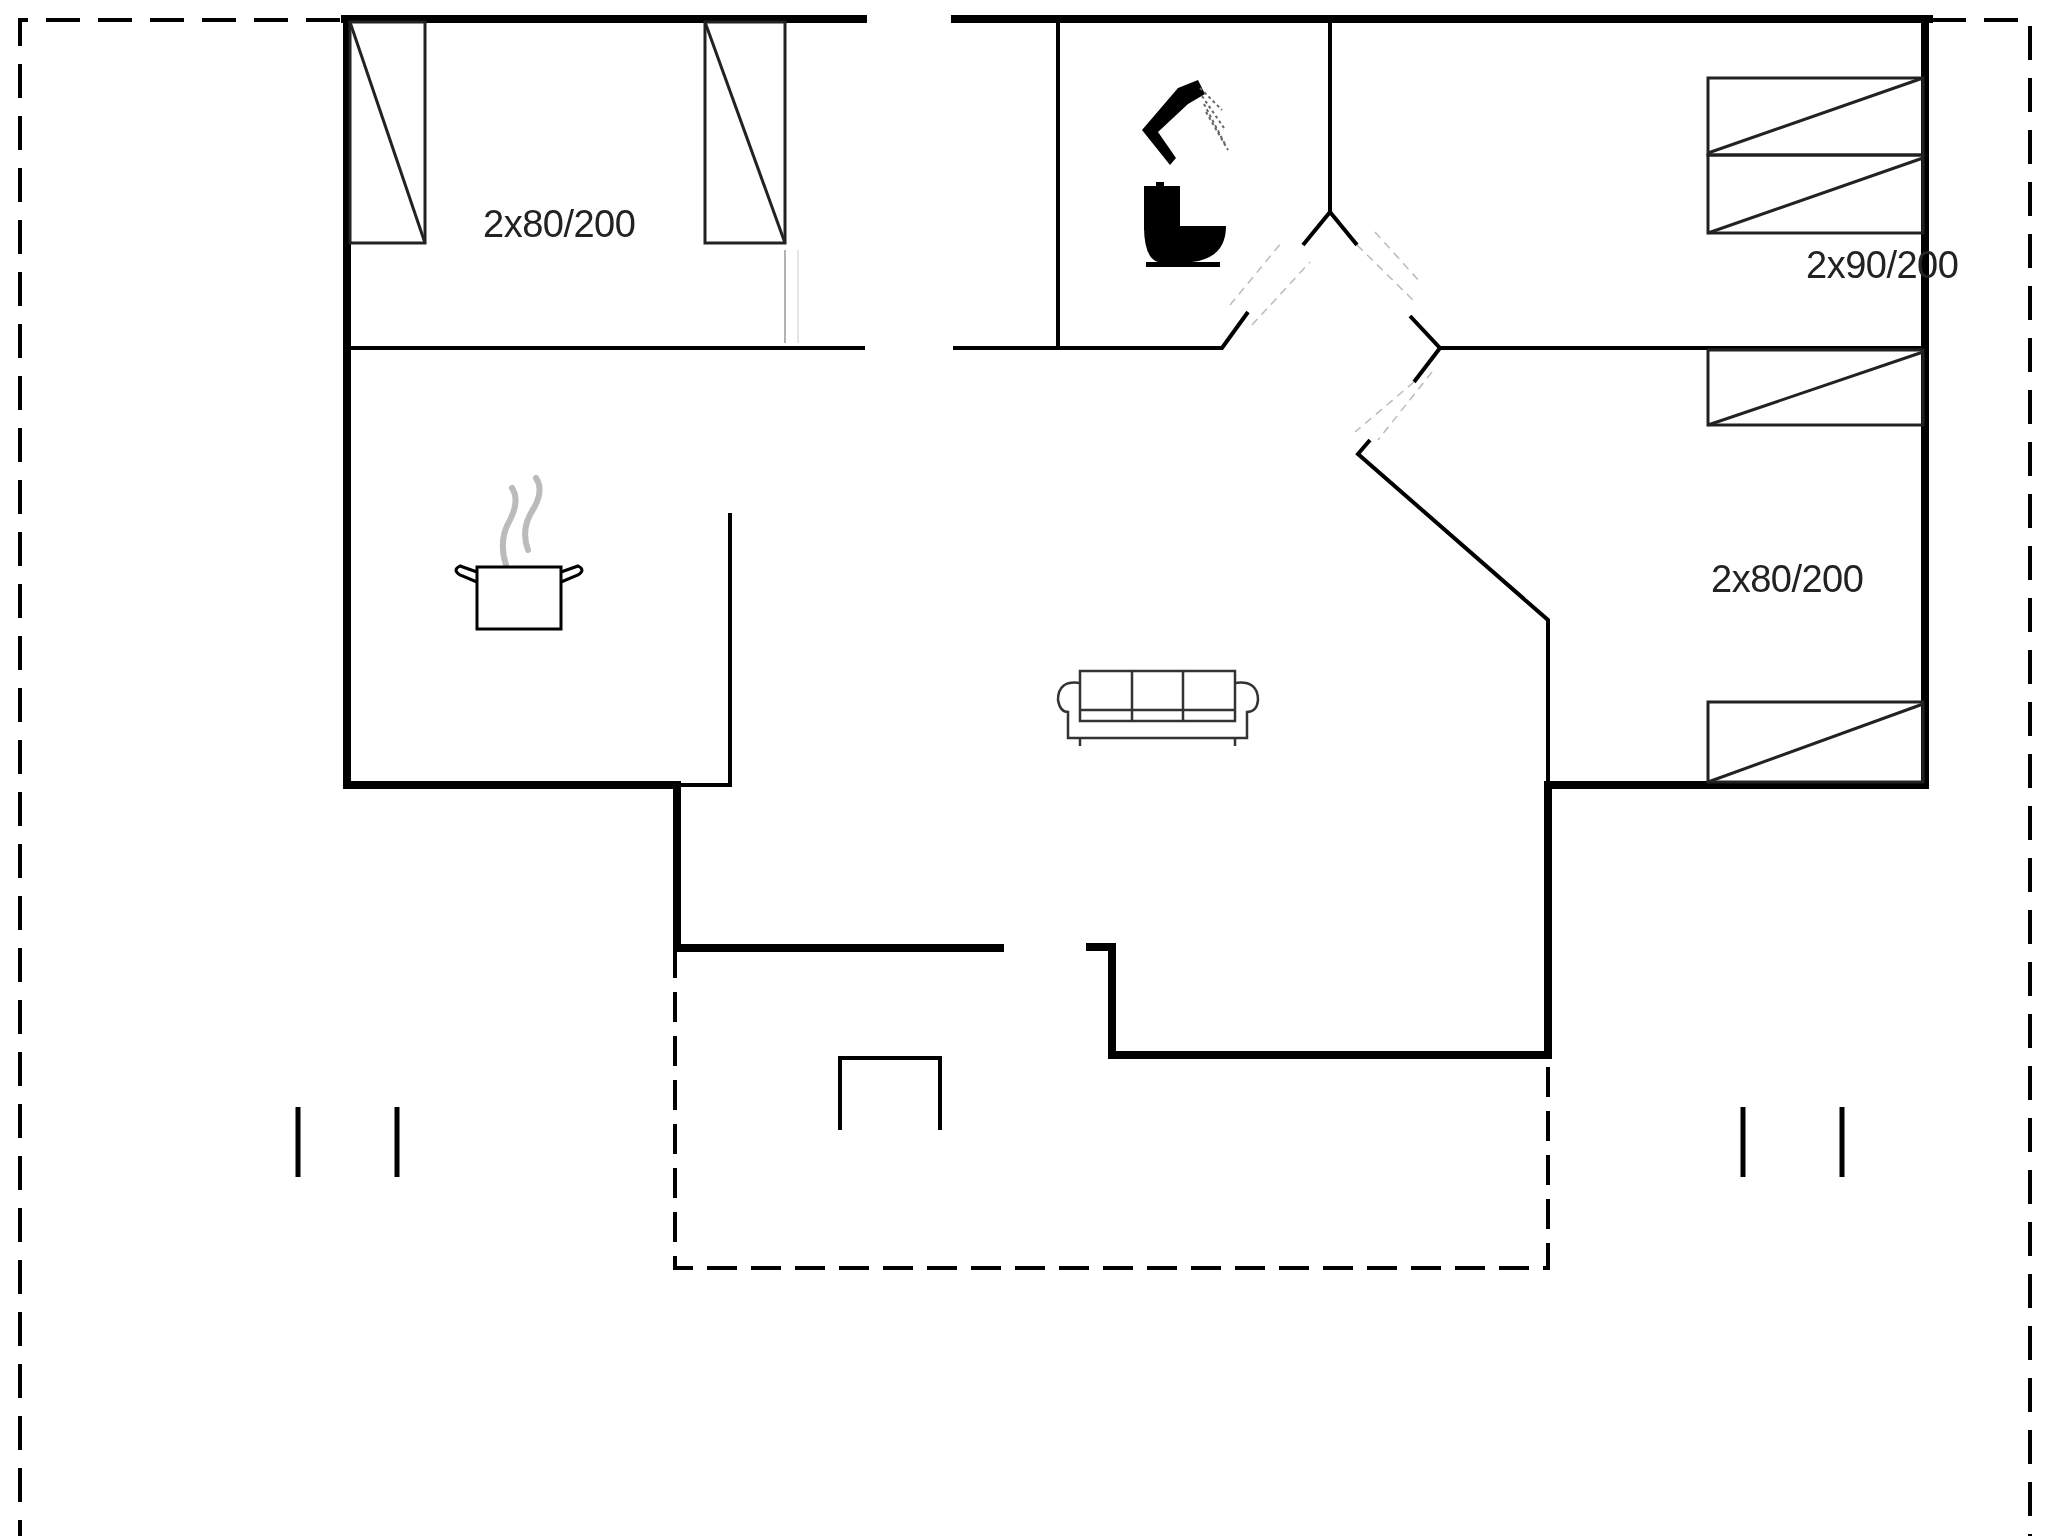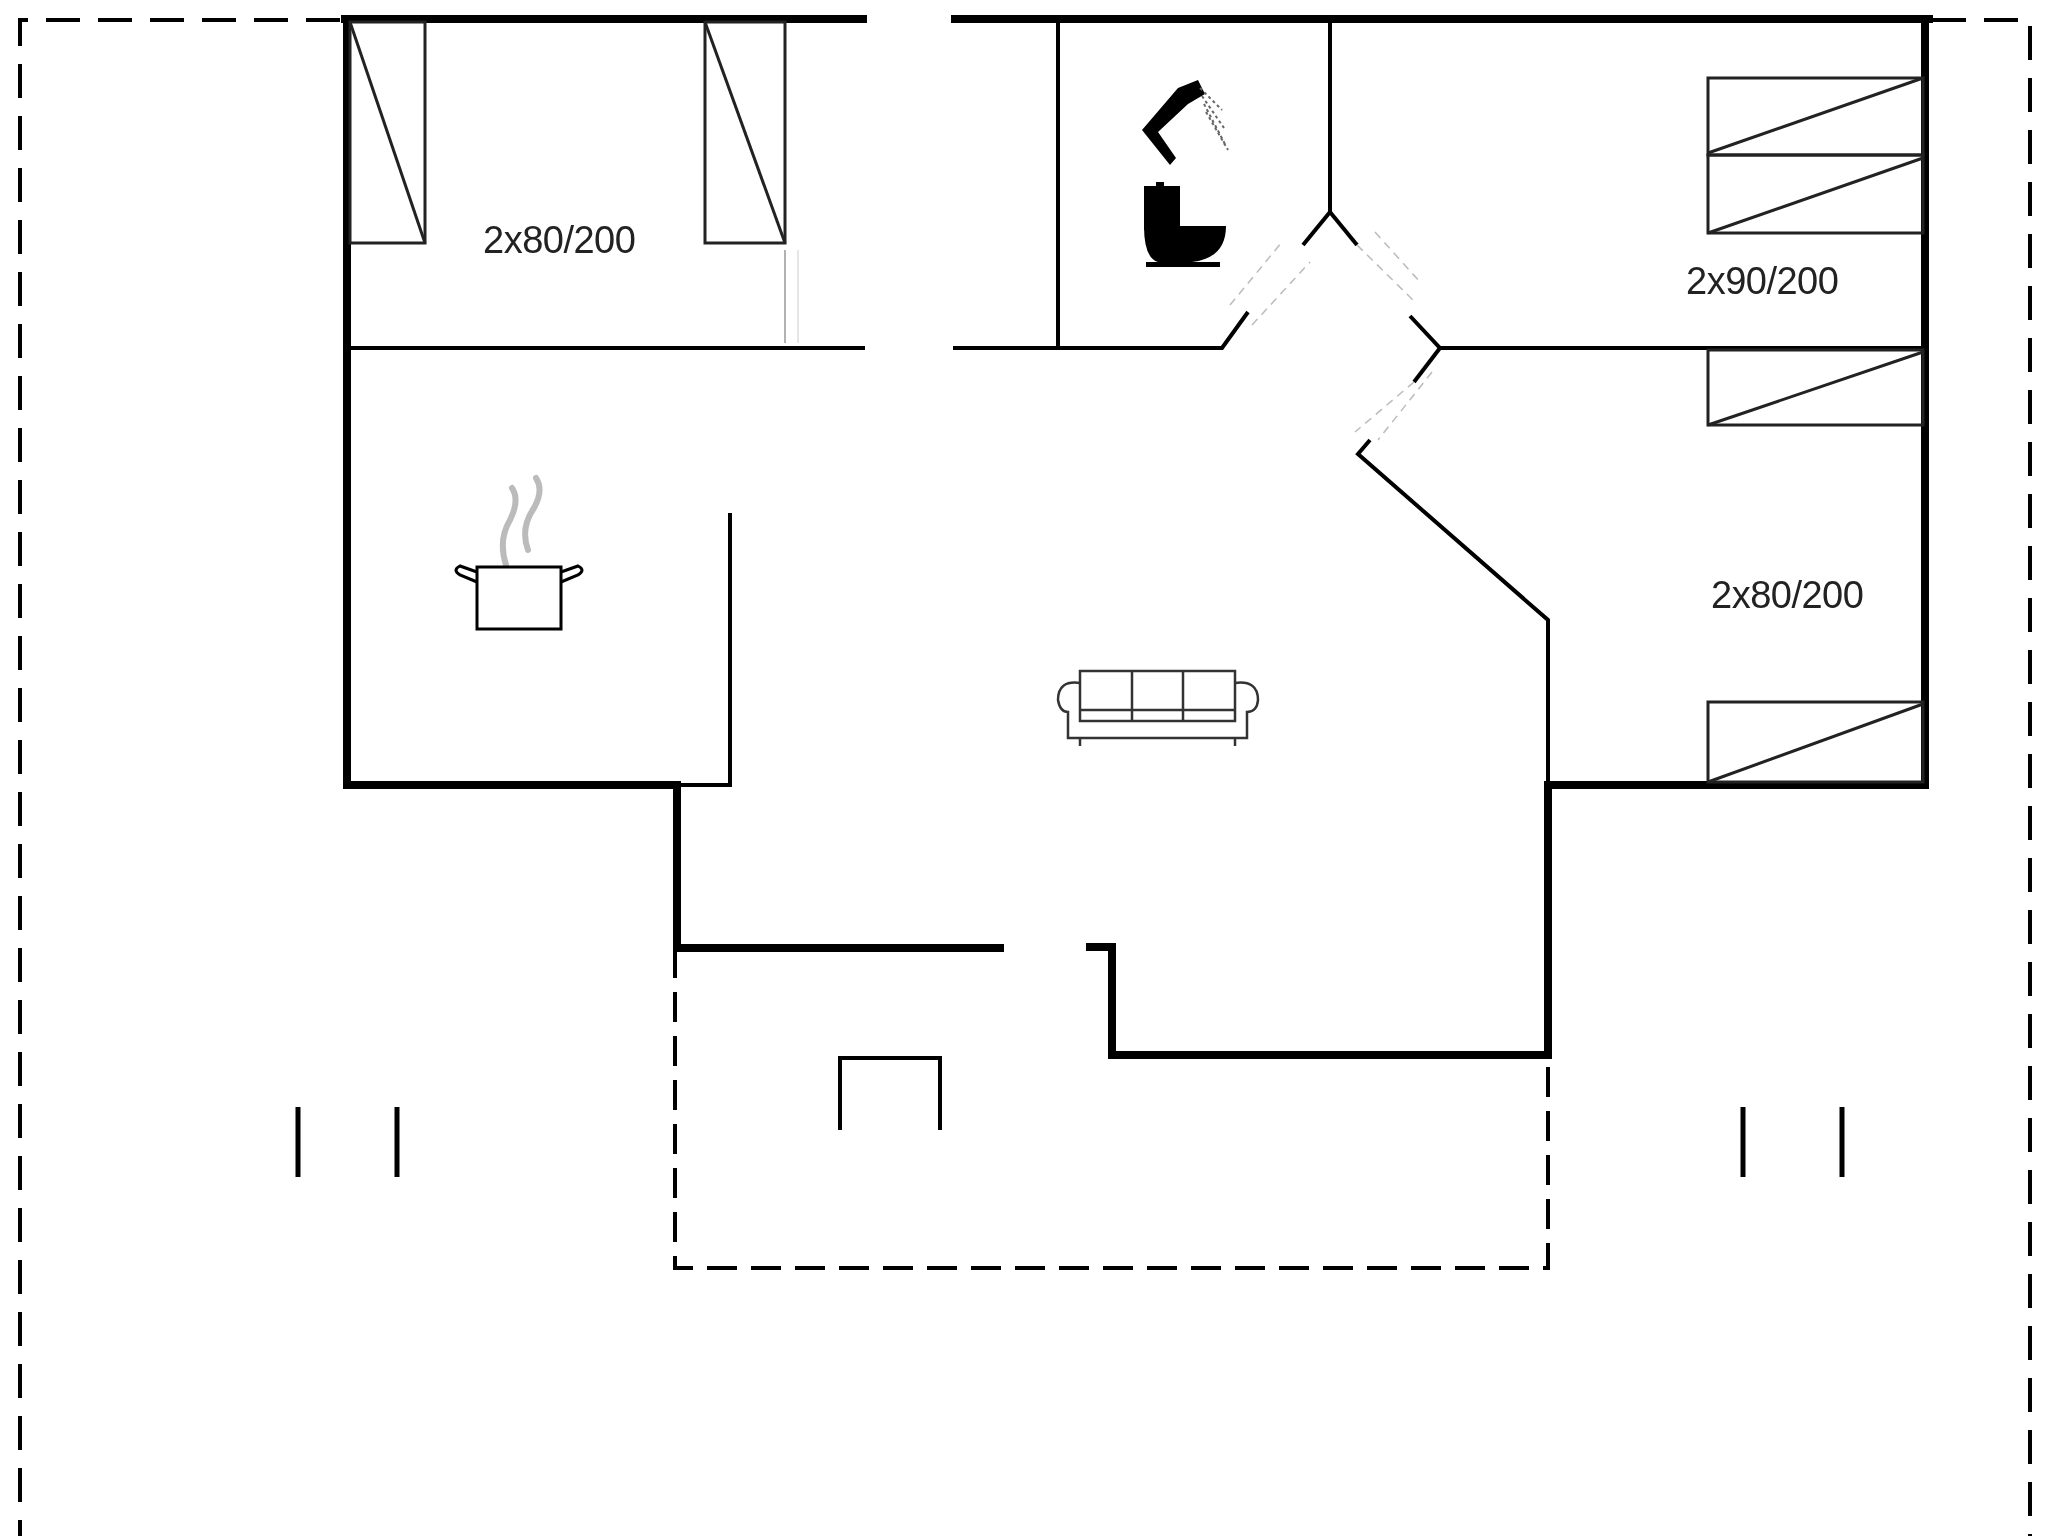--- a/index.html
+++ b/index.html
@@ -1,18 +1,18 @@
 <!DOCTYPE html>
 <html><head>
 <meta charset="utf-8">
 <style>
   html, body { margin:0; padding:0; background:#ffffff; }
   body { width:2048px; height:1536px; overflow:hidden; position:relative; font-family:"Liberation Sans", sans-serif; }
   svg.plan { position:absolute; left:0; top:0; width:2048px; height:1536px; }
-  .label { position:absolute; font-family:"Liberation Sans", sans-serif; font-size:38px; color:#222222; white-space:nowrap; letter-spacing:-0.5px;margin-top:16px; }
+  .label { position:absolute; font-family:"Liberation Sans", sans-serif; font-size:38px; color:#222222; white-space:nowrap; letter-spacing:-0.5px; }
 </style>
 </head>
 <body>
 
 <svg class="plan" viewBox="0 0 2048 1536" xmlns="http://www.w3.org/2000/svg">
 
   <g fill="none" stroke="#000" stroke-width="4" stroke-dasharray="34 18">
     <polyline points="340,20 20,20 20,1536"></polyline>
     <polyline points="1932,20 2030,20 2030,1536"></polyline>
   </g>
@@ -117,14 +117,14 @@
 
   <g stroke="#000" stroke-width="5">
     <line x1="298" y1="1107" x2="298" y2="1177"></line>
     <line x1="397" y1="1107" x2="397" y2="1177"></line>
     <line x1="1743" y1="1107" x2="1743" y2="1177"></line>
     <line x1="1842" y1="1107" x2="1842" y2="1177"></line>
   </g>
 </svg>
 
 <div class="label" style="left:483px; top:203px;">2x80/200</div>
-<div class="label" style="left:1686px; top:244px;">2x90/200</div>
+<div class="label" style="left:1806px; top:244px;">2x90/200</div>
 <div class="label" style="left:1711px; top:558px;">2x80/200</div>
 
 </body></html>

